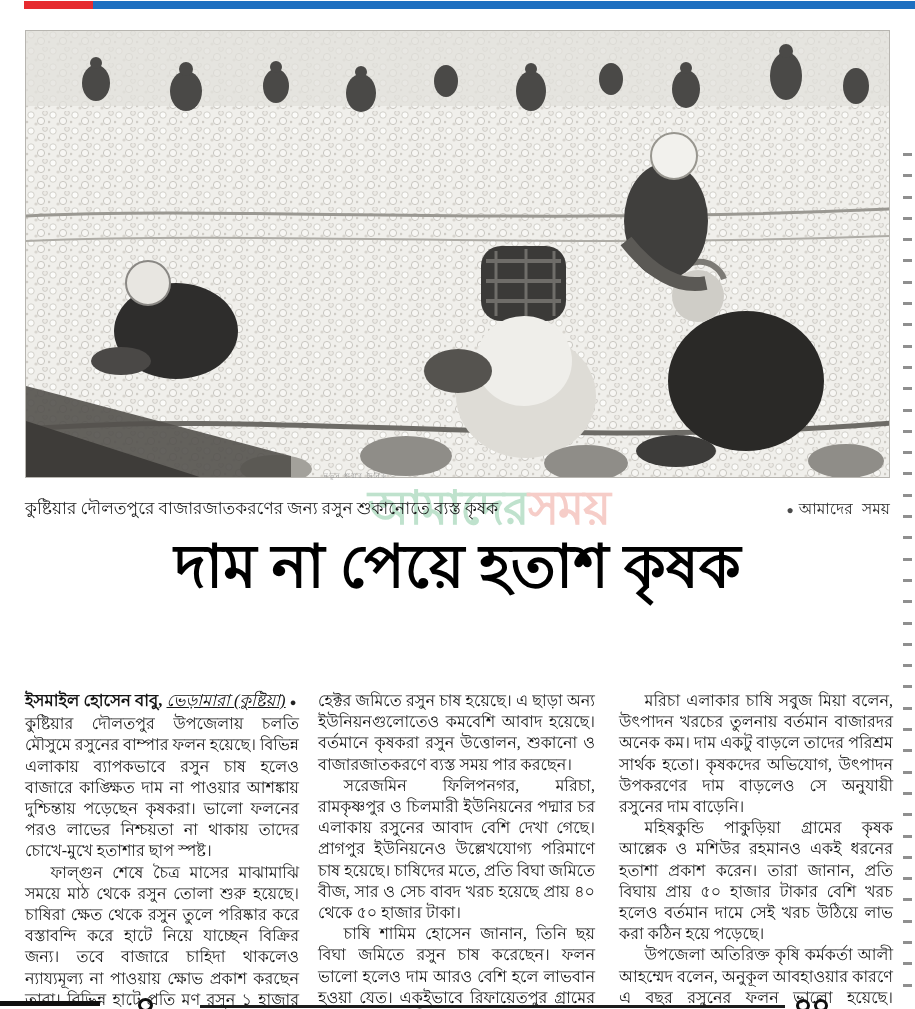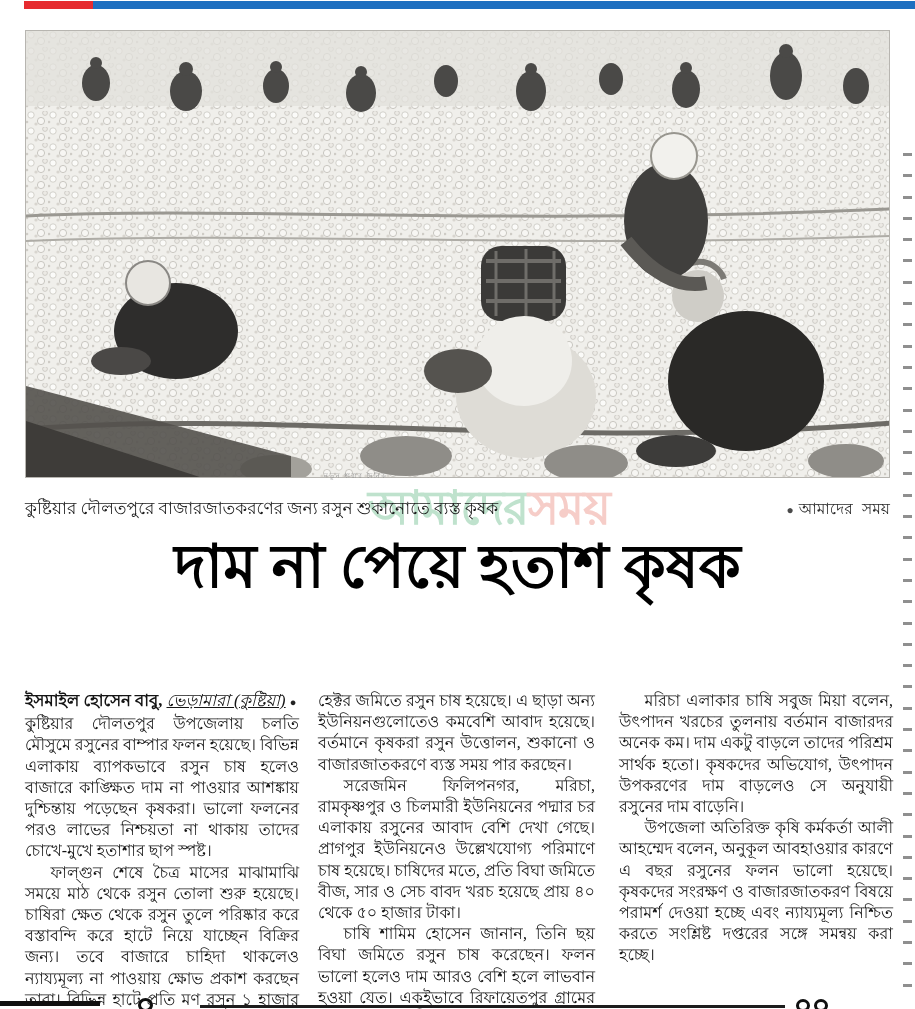--- a/index.html
+++ b/index.html
@@ -199,20 +199,21 @@
   </div>
 
   <div class="col col-2">
     <p>হেক্টর জমিতে রসুন চাষ হয়েছে। এ ছাড়া অন্য ইউনিয়নগুলোতেও কমবেশি আবাদ হয়েছে। বর্তমানে কৃষকরা রসুন উত্তোলন, শুকানো ও বাজারজাতকরণে ব্যস্ত সময় পার করছেন।</p>
     <p class="indent">সরেজমিন ফিলিপনগর, মরিচা, রামকৃষ্ণপুর ও চিলমারী ইউনিয়নের পদ্মার চর এলাকায় রসুনের আবাদ বেশি দেখা গেছে। প্রাগপুর ইউনিয়নেও উল্লেখযোগ্য পরিমাণে চাষ হয়েছে। চাষিদের মতে, প্রতি বিঘা জমিতে বীজ, সার ও সেচ বাবদ খরচ হয়েছে প্রায় ৪০ থেকে ৫০ হাজার টাকা।</p>
     <p class="indent">চাষি শামিম হোসেন জানান, তিনি ছয় বিঘা জমিতে রসুন চাষ করেছেন। ফলন ভালো হলেও দাম আরও বেশি হলে লাভবান হওয়া যেত। একইভাবে রিফায়েতপুর গ্রামের চাষি ইদ্রিস আলী বলেন, চার বিঘা জমিতে চাষ করে ভালো ফলন পেলেও বাজারদর কম থাকায় প্রত্যাশিত আয় হচ্ছে না।</p>
   </div>
 
   <div class="col col-3">
     <p class="indent">মরিচা এলাকার চাষি সবুজ মিয়া বলেন, উৎপাদন খরচের তুলনায় বর্তমান বাজারদর অনেক কম। দাম একটু বাড়লে তাদের পরিশ্রম সার্থক হতো। কৃষকদের অভিযোগ, উৎপাদন উপকরণের দাম বাড়লেও সে অনুযায়ী রসুনের দাম বাড়েনি।</p>
+    <p class="indent">মহিষকুন্ডি পাকুড়িয়া গ্রামের কৃষক আল্লেক ও মশিউর রহমানও একই ধরনের হতাশা প্রকাশ করেন। তারা জানান, প্রতি বিঘায় প্রায় ৫০ হাজার টাকার বেশি খরচ হলেও বর্তমান দামে সেই খরচ উঠিয়ে লাভ করা কঠিন হয়ে পড়েছে।</p>
     <p class="indent">উপজেলা অতিরিক্ত কৃষি কর্মকর্তা আলী আহম্মেদ বলেন, অনুকূল আবহাওয়ার কারণে এ বছর রসুনের ফলন ভালো হয়েছে। কৃষকদের সংরক্ষণ ও বাজারজাতকরণ বিষয়ে পরামর্শ দেওয়া হচ্ছে এবং ন্যায্যমূল্য নিশ্চিত করতে সংশ্লিষ্ট দপ্তরের সঙ্গে সমন্বয় করা হচ্ছে।</p>
   </div>
 
   <div class="edge-fragments"></div>
 
   <div class="cut cut-bar"></div>
   <div class="cut-ring cut-ring-a"></div>
   <div class="cut cut-rule"></div>
   <div class="cut-ring cut-ring-b"></div>
   <div class="cut-ring cut-ring-c"></div>

